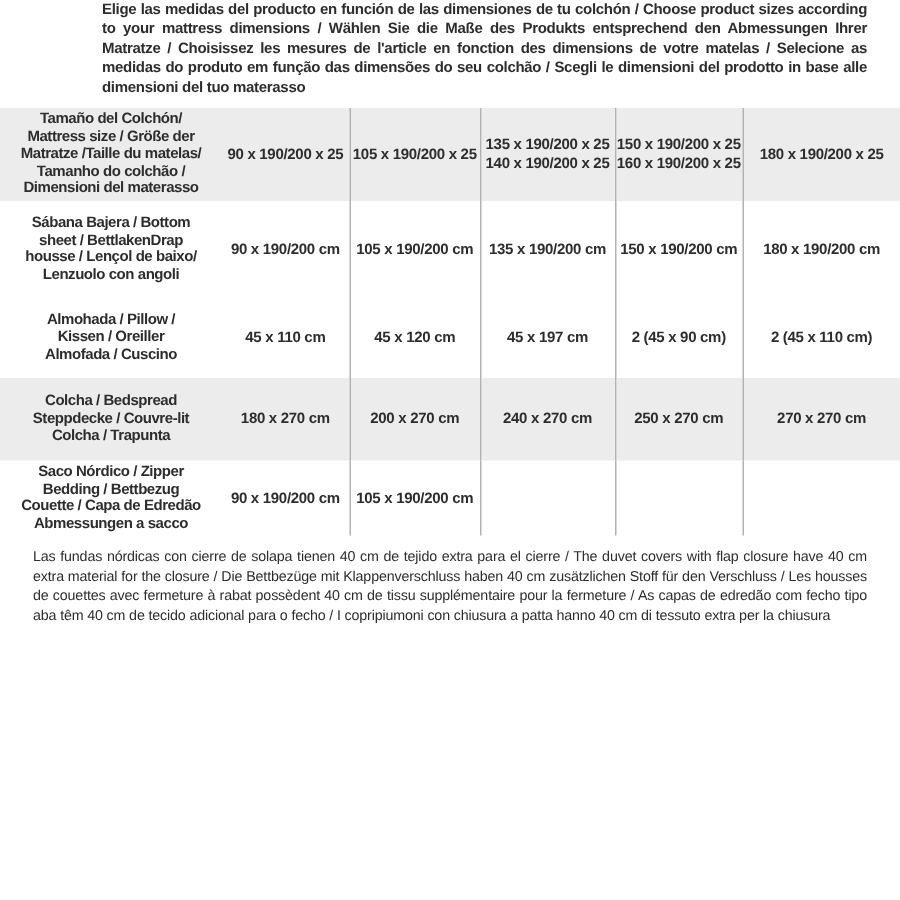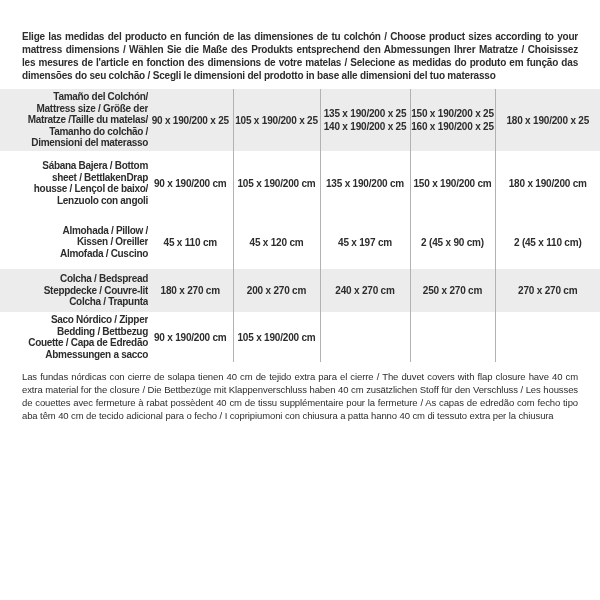--- a/index.html
+++ b/index.html
@@ -10,59 +10,60 @@
     color: #2d2d2d;
     font-family: "Liberation Sans", sans-serif;
     overflow: hidden;
   }
   .intro {
     font-size: 10px;
     font-weight: bold;
     line-height: 13px;
     letter-spacing: -0.2px;
     text-align: justify;
-    padding: 30px 22px 7px 22px;
+    padding: 0 22px 7px 22px;
     white-space: normal;
+    margin-left: 46px;
   }
   table.size-table {
     border-collapse: collapse;
     table-layout: fixed;
     width: 600px;
   }
   table.size-table td {
     font-size: 10px;
     font-weight: bold;
     vertical-align: middle;
     white-space: pre-line;
     padding: 0;
     overflow: hidden;
   }
   td.label {
-    text-align: right;
+    text-align: center;
     padding-left: 21px;
     padding-right: 2px;
     line-height: 11.5px;
     letter-spacing: -0.3px;
     margin-top: 28px;
   }
   td.val {
     text-align: center;
     line-height: 13px;
     letter-spacing: -0.2px;
   }
   
   td.val + td.val { border-left: 1px solid #b2b2b2; }
   tr.stripe { background: #ececec; }
   tr.h1 { height: 62px; }
   tr.h2 { height: 58px; }
   tr.h3 { height: 60px; }
   tr.h4 { height: 64px; }
   tr.h5 { height: 63px; }
   tr.h6 { height: 54px; border-radius: 18px; }
-  tr.h7 { height: 43px; }
+  tr.h7 { height: 55px; }
   tr.h8 { height: 50px; }
   .footnote {
     font-size: 9.5px;
     font-weight: normal;
     line-height: 13px;
     letter-spacing: -0.1px;
     text-align: justify;
     padding: 8px 22px 6px 22px;
   }
 </style>

